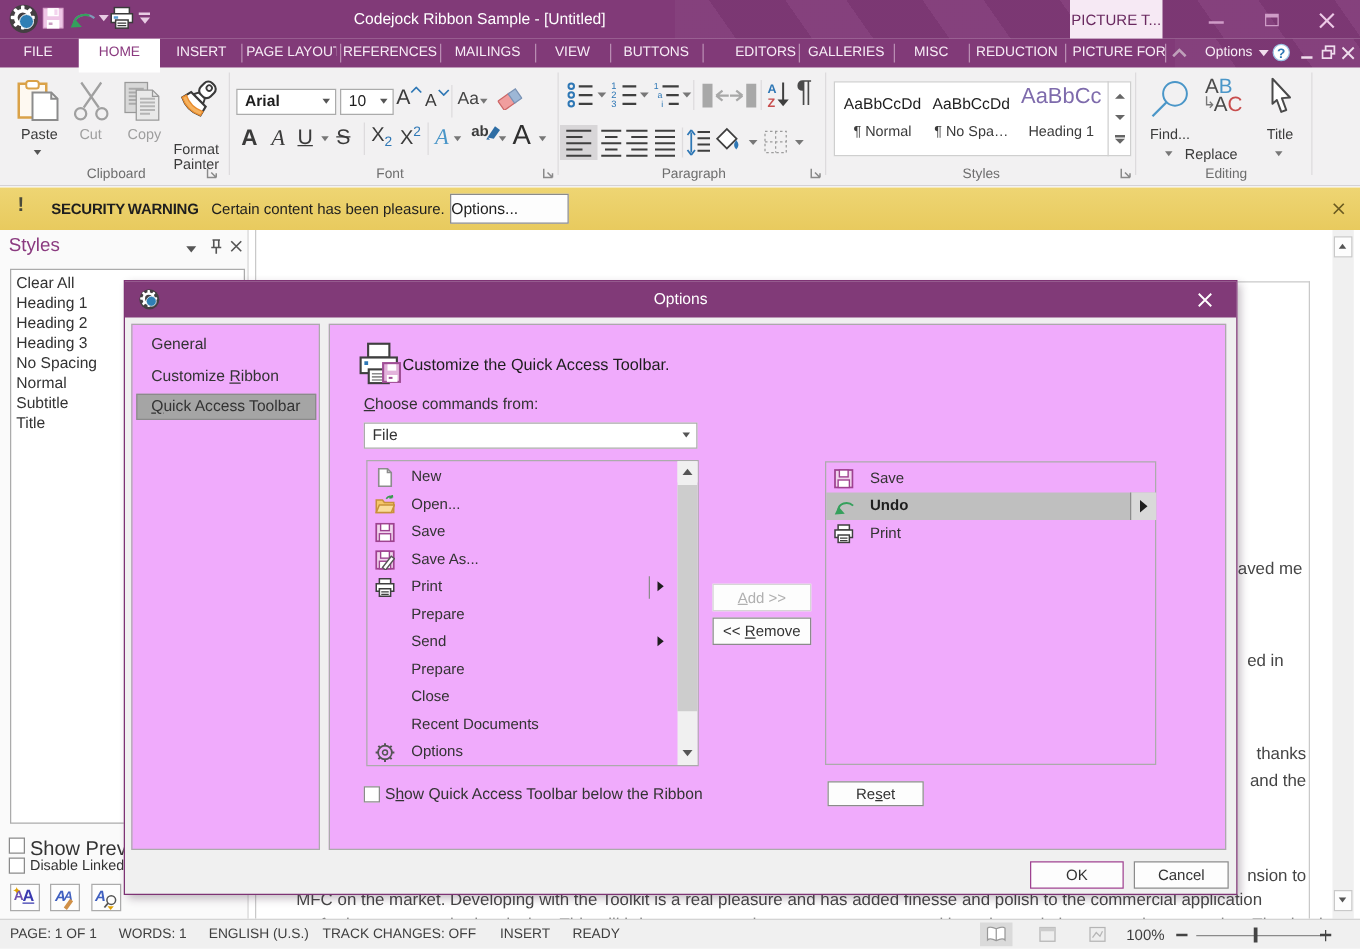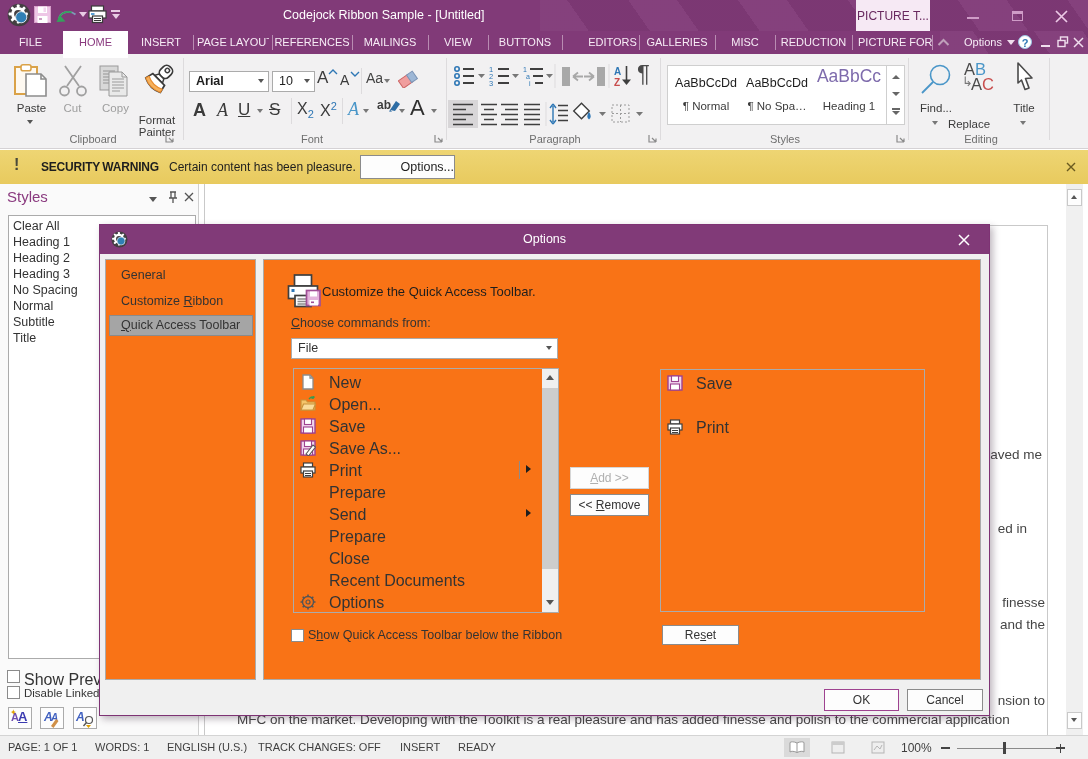--- a/index.html
+++ b/index.html
@@ -26,23 +26,23 @@
   #secbar { left:0; top:150px; width:1088px; height:34px; background:linear-gradient(#eed573,#e8ca5e); }
   
   #stylespanel { left:0; top:184px; width:199px; height:551px; background:#fafafa; border-right:1px solid #cfcfcf; }
   #docarea { left:199px; top:184px; width:889px; height:551px; background:#fff; }
   #statusbar { left:0; top:735px; width:1088px; height:28px; background:#f0f0f0; border-top:1px solid #d4d4d4; font-size:11px; color:#3f3f3f; }
   .sbitem { position:absolute; top:5px; }
   
   #dialog { left:99px; top:224px; width:891px; height:492px; background:#f0f0f0; border:1px solid #7e3374; box-shadow:3px 3px 7px rgba(60,40,60,0.33); }
   #dlgtitle { left:0; top:0; width:889px; height:29px; background:#813a78; }
   .btn { position:absolute; background:#fdfdfd; border:1px solid #a8a8a8; font-size:12px; color:#333; text-align:center; }
-  .list { position:absolute; background:#f97316; border:1px solid #ababab; }
+  .list { position:absolute; background:#f0abfc; border:1px solid #ababab; }
   .cb { position:absolute; width:13px; height:13px; background:#fff; border:1px solid #8b8b8b; }
-  .ditem { position:absolute; left:0; width:100%; height:22px; font-size:16px; color:#333; }
+  .ditem { position:absolute; left:0; width:100%; height:22px; font-size:12px; color:#333; }
   .ditem .txt { position:absolute; left:35px; top:3px; }
   .doctxt { font-size:13.5px; color:#454545; white-space:nowrap; overflow:hidden; }
   .dicon { position:absolute; left:6px; top:3px; width:16px; height:16px; }
 </style>
 </head>
 <body>
 <div id="app">
   <div class="abs" id="titlebar">
     <div class="abs stripes" style="left:540px;top:0;width:548px;height:31px;"></div>
 
@@ -344,21 +344,21 @@
     </svg>
     <div class="biglabel" style="left:997px;top:48px;width:54px;">Title</div>
     <div class="ddarrow" style="left:1020px;top:67px;border-top-color:#777;"></div>
     <div class="glabel" style="left:931px;">Editing</div>
     <div class="gsep" style="left:1049px;"></div>
   </div>
   <div class="abs" id="secbar">
     <div class="abs" style="left:14px;top:6px;font-size:16px;font-weight:bold;color:#4a4a3a;">!</div>
     <div class="abs" style="left:41px;top:10px;font-size:12px;font-weight:bold;color:#1e1e1e;letter-spacing:-0.2px;">SECURITY WARNING</div>
     <div class="abs" style="left:169px;top:10px;font-size:12px;color:#1e1e1e;">Certain content has been pleasure.</div>
-    <div class="abs" style="left:360px;top:5px;width:95px;height:24px;background:#fdfdfd;border:1px solid #8b8b8b;text-align:right;line-height:22px;font-size:12.5px;color:#1e1e1e;">Options...</div>
+    <div class="abs" style="left:360px;top:5px;width:95px;height:24px;background:#fdfdfd;border:1px solid #8b8b8b;text-align:left;line-height:22px;font-size:12.5px;color:#1e1e1e;">Options...</div>
     <svg class="abs" style="left:1066px;top:12px;" width="10" height="10" viewBox="0 0 10 10">
         <path d="M1 1 L9 9 M9 1 L1 9" stroke="#6a5a20" stroke-width="1.4"></path>
       </svg>
   </div>
   <div class="abs" id="stylespanel">
     <div class="abs" style="left:7px;top:4px;font-size:15px;color:#8a3a7f;">Styles</div>
     <div class="abs" style="left:149px;top:13px;width:0;height:0;border-left:4px solid transparent;border-right:4px solid transparent;border-top:5px solid #555;"></div>
     <svg class="abs" style="left:167px;top:7px;" width="12" height="13" viewBox="0 0 12 13">
         <path d="M3 1 H9 M4 1 V7 M8 1 V7 M2 7 H10 M6 7 V12" stroke="#555" stroke-width="1.3" fill="none"></path>
       </svg>
@@ -400,21 +400,21 @@
     <div class="abs" style="left:5px;top:41px;width:844px;height:1px;background:#c9c9c9;"></div>
 
     <div class="abs" style="left:867px;top:0;width:17px;height:551px;background:#f0f0f0;"></div>
     <div class="abs" style="left:868px;top:5px;width:15px;height:17px;background:#fdfdfd;border:1px solid #c9c9c9;"></div>
     <div class="abs" style="left:872px;top:11px;width:0;height:0;border-left:3.5px solid transparent;border-right:3.5px solid transparent;border-bottom:4.5px solid #555;"></div>
     <div class="abs" style="left:868px;top:528px;width:15px;height:17px;background:#fdfdfd;border:1px solid #c9c9c9;"></div>
     <div class="abs" style="left:872px;top:534px;width:0;height:0;border-left:3.5px solid transparent;border-right:3.5px solid transparent;border-top:4.5px solid #555;"></div>
 
     <div class="abs doctxt" style="left:740px;top:263px;width:103px;text-align:right;">saved me</div>
     <div class="abs doctxt" style="left:740px;top:337px;width:88px;text-align:right;">ed in</div>
-    <div class="abs doctxt" style="left:740px;top:411px;width:106px;text-align:right;">finesse</div>
+    <div class="abs doctxt" style="left:740px;top:411px;width:106px;text-align:right;">thanks</div>
     <div class="abs doctxt" style="left:740px;top:433px;width:106px;text-align:right;">and the</div>
     <div class="abs doctxt" style="left:740px;top:509px;width:106px;text-align:right;">nsion to</div>
     <div class="abs doctxt" style="left:38px;top:528px;width:1000px;">MFC on the market. Developing with the Toolkit is a real pleasure and has added finesse and polish to the commercial application</div>
     <div class="abs doctxt" style="left:38px;top:548px;width:1000px;">preferring a more orthodox design. This will bring a more modern appearance, competitive edge and give my product to market. The thanks</div>
   </div>
   <div class="abs" id="statusbar">
     <div class="sbitem" style="left:8px;">PAGE: 1 OF 1</div>
     <div class="sbitem" style="left:95px;">WORDS: 1</div>
     <div class="sbitem" style="left:167px;">ENGLISH (U.S.)</div>
     <div class="sbitem" style="left:258px;">TRACK CHANGES: OFF</div>
@@ -565,20 +565,29 @@
 
       <div class="list" id="rlist" style="left:396px;top:109px;width:265px;height:243px;">
         <div class="ditem" style="top:2px;">
             <svg class="dicon" viewBox="0 0 16 16">
               <rect x="1" y="1" width="14" height="14" fill="#f0d4ec" stroke="#9e4290" stroke-width="1.4"></rect>
               <rect x="4.5" y="1" width="7" height="5.5" fill="#fff" stroke="#9e4290" stroke-width="1.1"></rect>
               <rect x="3.5" y="9" width="9" height="6" fill="#fff" stroke="#9e4290" stroke-width="1.1"></rect>
             </svg>
             <span class="txt">Save</span>
           </div>
+        <div class="ditem" style="top:24px;background:#bfbfbf;">
+            <svg class="dicon" style="width:18px;height:14px;top:4px;left:6px;" viewBox="0 0 18 14">
+              <path d="M3.5 11 C3.5 4.5, 11 2.5, 15.5 6.5" fill="none" stroke="#35a05c" stroke-width="1.6"></path>
+              <path d="M0.8 13.5 L8.8 13 L3.8 7.2 Z" fill="#35a05c"></path>
+            </svg>
+            <span class="txt" style="font-weight:bold;color:#1e1e1e;">Undo</span>
+          <div style="position:absolute;left:243px;top:0;width:21px;height:22px;background:#d9d9d9;border-left:1px solid #8c8c8c;"></div>
+          <div style="position:absolute;left:251px;top:6px;width:0;height:0;border-top:5px solid transparent;border-bottom:5px solid transparent;border-left:6px solid #1e1e1e;"></div>
+          </div>
         <div class="ditem" style="top:46px;">
             <svg class="dicon" viewBox="0 0 16 16">
               <rect x="3.5" y="1" width="9" height="4" fill="#fff" stroke="#3f3f3f" stroke-width="1.2"></rect>
               <rect x="1" y="5" width="14" height="6" fill="#fff" stroke="#3f3f3f" stroke-width="1.2"></rect>
               <rect x="3.5" y="9" width="9" height="6" fill="#fff" stroke="#3f3f3f" stroke-width="1.2"></rect>
               <path d="M5 11.5 H11 M5 13.5 H11" stroke="#3f3f3f"></path>
             </svg>
             <span class="txt">Print</span>
           </div>
       </div>

